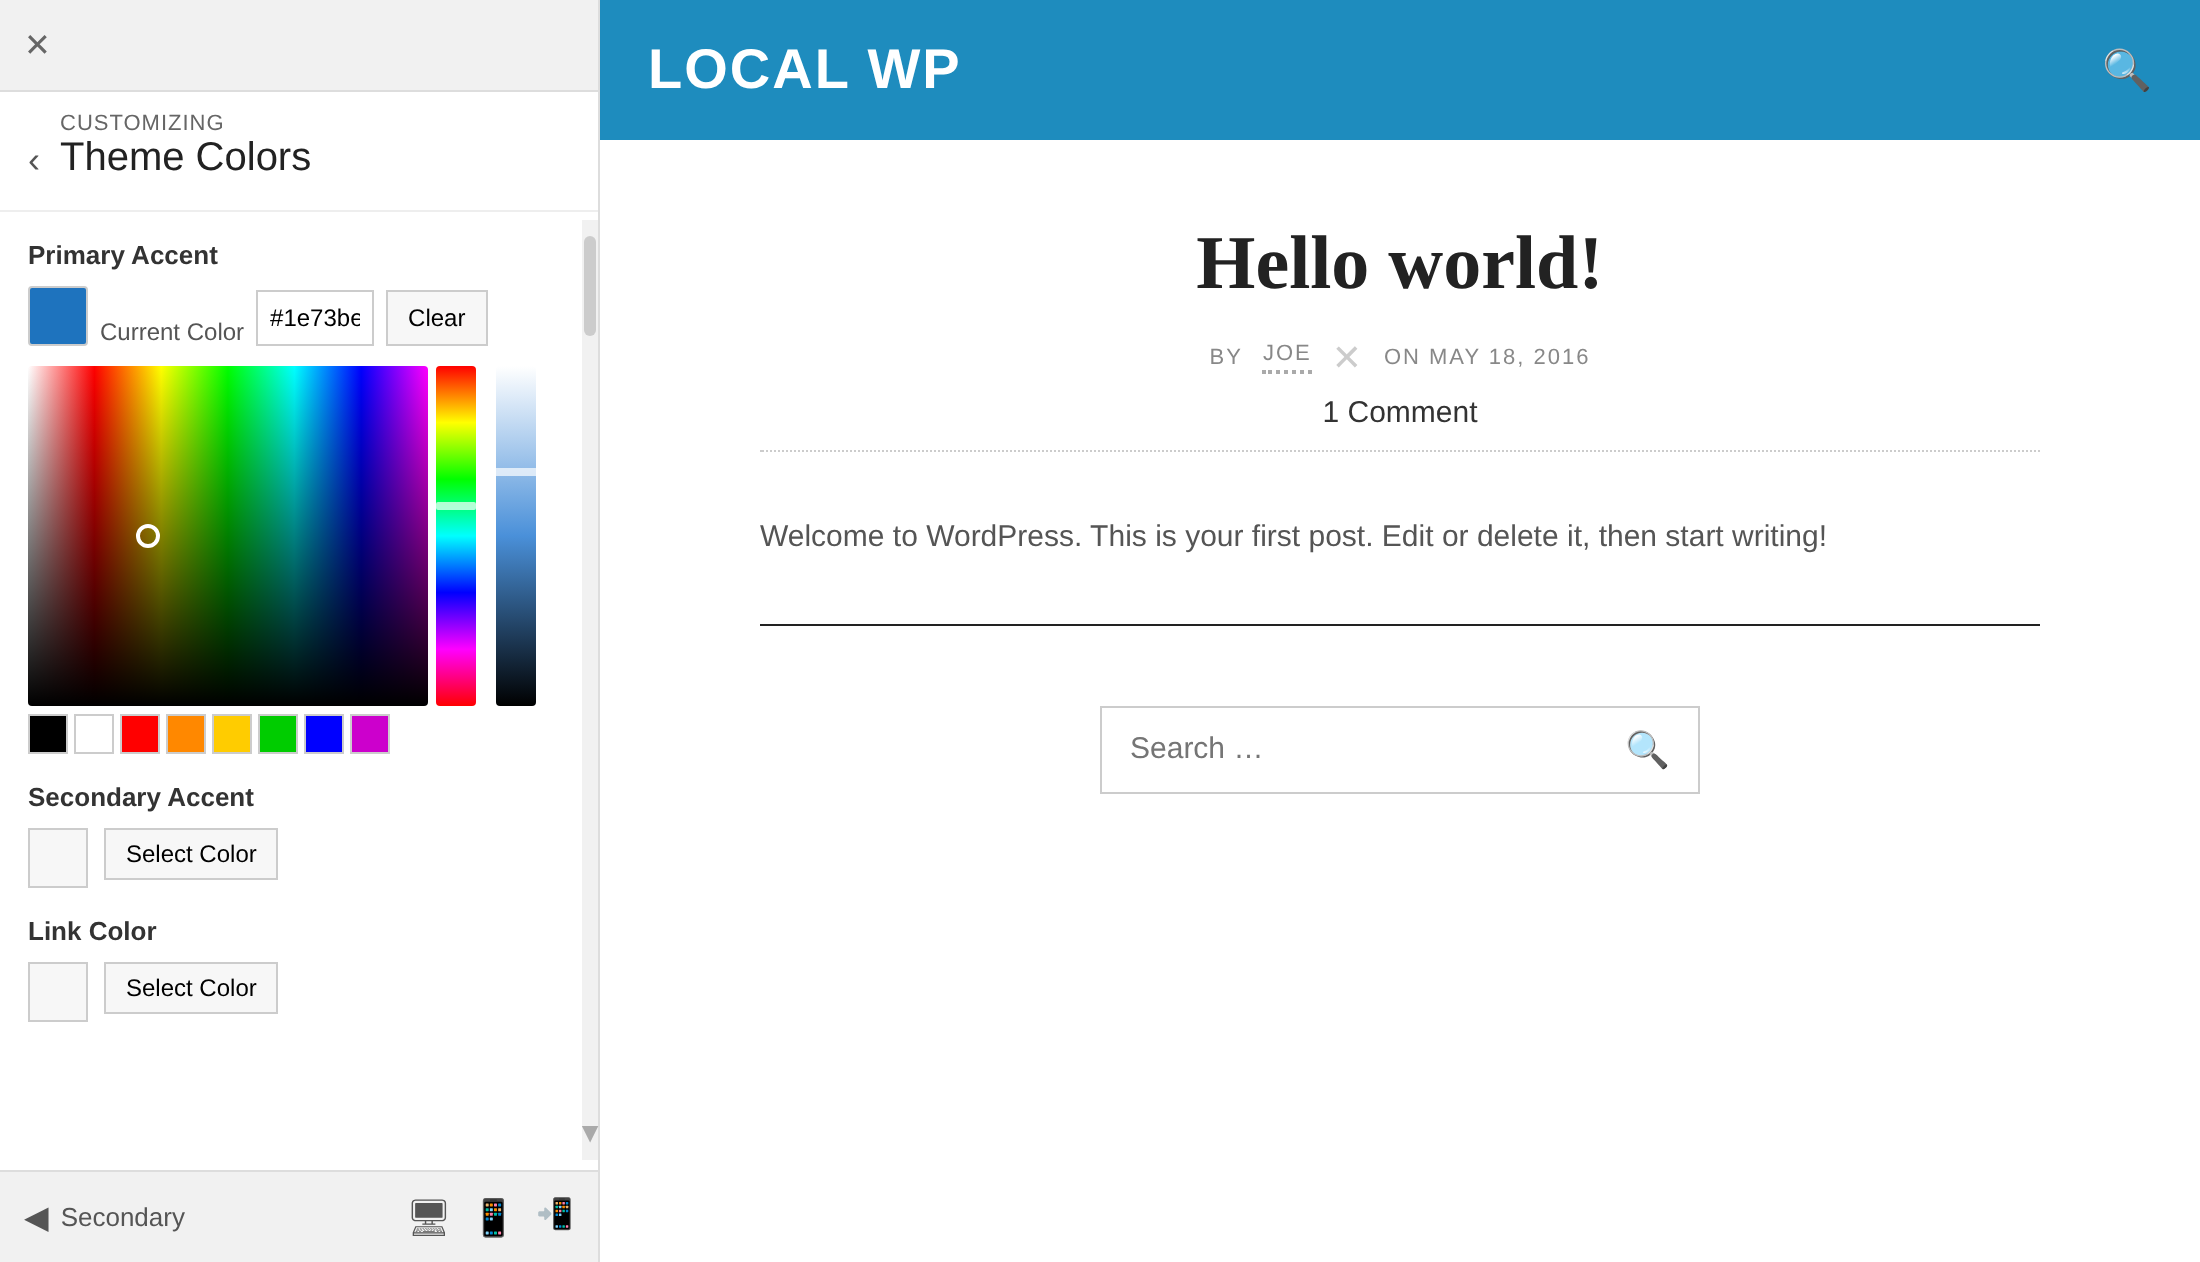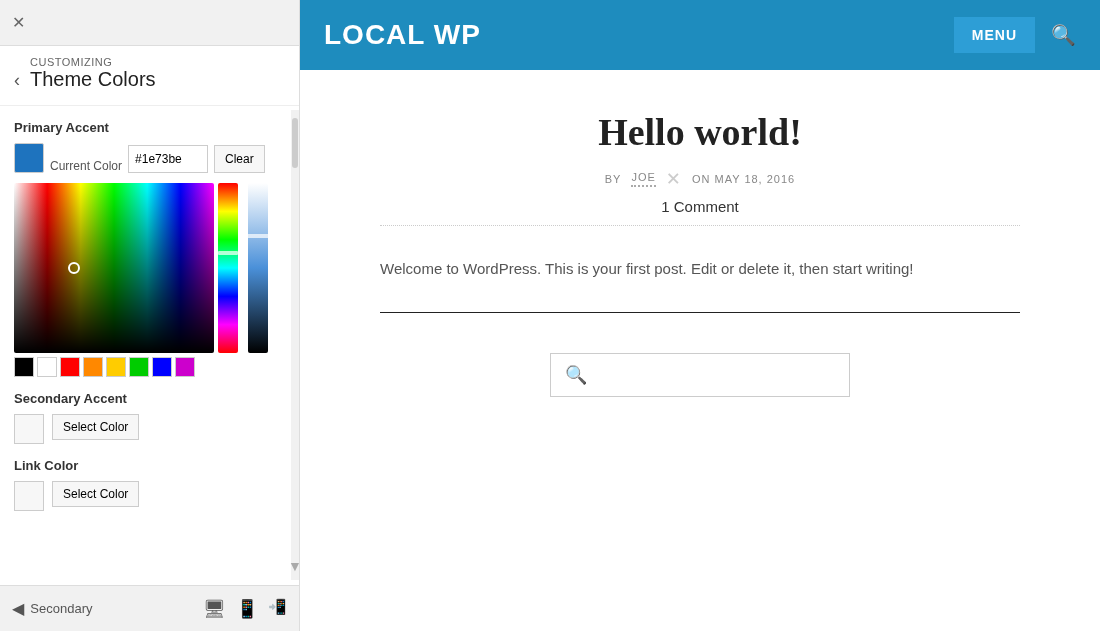--- a/index.html
+++ b/index.html
@@ -101,21 +101,21 @@
       height: 30px;
       border: 1px solid #ccc;
       border-radius: 2px;
       cursor: pointer;
     }
 
     .color-input {
       border: 1px solid #ccc;
       padding: 4px 6px;
       font-size: 12px;
-      width: 80px;
+      width: 59px;
       height: 28px;
     }
 
     .clear-btn {
       background: #f7f7f7;
       border: 1px solid #ccc;
       padding: 4px 10px;
       font-size: 12px;
       cursor: pointer;
       height: 28px;
@@ -501,21 +501,20 @@
       <span class="footer-icon">📱</span>
       <span class="footer-icon" style="font-size:15px;">📲</span>
     </div>
   </div>
 </div>
 
 <div id="right-panel">
 
   <div id="site-header">
     <span id="site-title">LOCAL WP</span>
-    <button id="menu-button">MENU</button>
     <span id="search-icon-header">🔍</span>
   </div>
 
   <div id="main-content">
 
     <h1 id="post-title">Hello world!</h1>
 
     <div id="post-meta">
       <span>BY</span>
       <span class="author-dots">JOE</span>
@@ -523,19 +522,20 @@
       <span>ON MAY 18, 2016</span>
     </div>
 
     <div id="post-comments">1 Comment</div>
 
     <p id="post-body">Welcome to WordPress. This is your first post. Edit or delete it, then start writing!</p>
 
     <hr id="post-separator">
 
     <div id="search-widget">
+      <input id="search-input-field" type="text" placeholder="Search …" style="">
       <button id="search-submit-btn">
         <span>🔍</span>
       </button>
     </div>
 
   </div>
 </div>
 
 </body></html>

